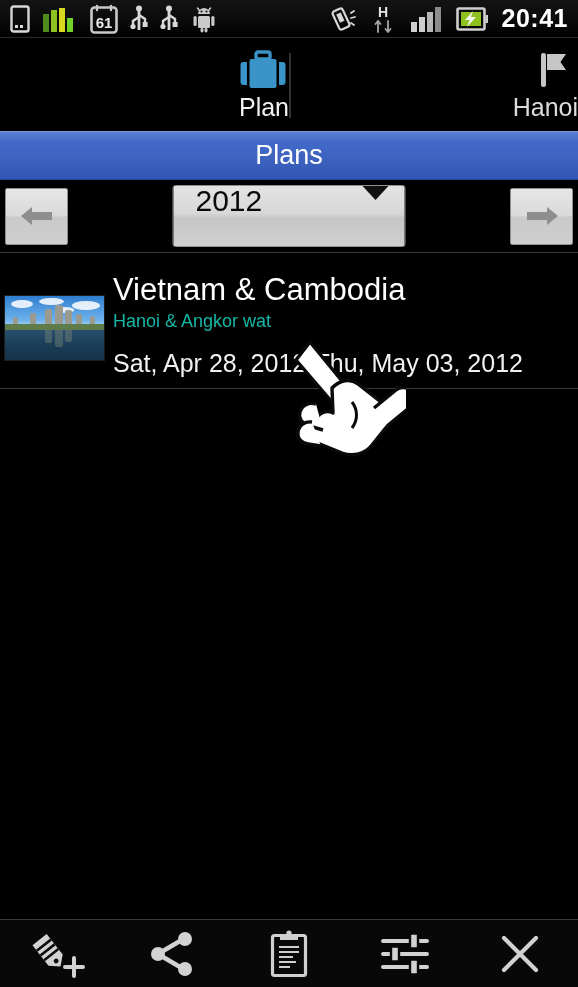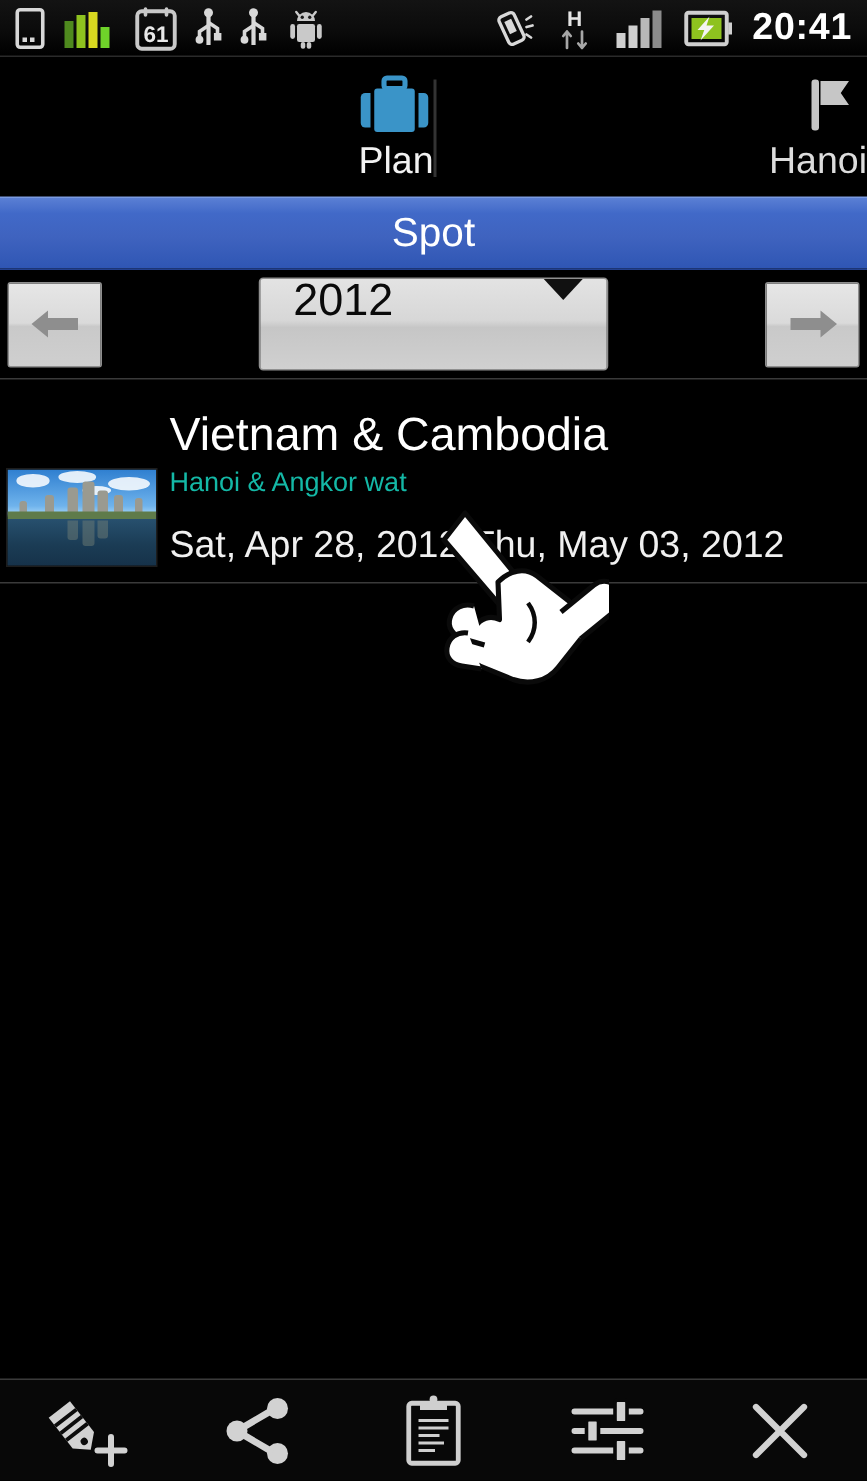--- a/index.html
+++ b/index.html
@@ -84,21 +84,21 @@
     margin-left:auto;
     width:0; height:0;
     border-left:13px solid transparent;
     border-right:13px solid transparent;
     border-top:14px solid #111;
   }
 
   
   .list { width:100%; background:#000; }
   .row {
-    display:flex; align-items:flex-end;
+    display:flex; align-items:center;
     padding:10px 0 10px 0;
     border-bottom:1px solid #3a3a3a;
     min-height:108px;
   }
   .thumb {
     width:101px; height:66px; margin:15px 8px 0 4px;
     border:1px solid #1d1d1d;
     position:relative; overflow:hidden; flex:none;
     background:linear-gradient(to bottom,#2f7fd0 0%,#6fb3ec 38%,#9dd0f5 46%,#2a4c3a 50%,#1a3a5a 100%);
   }
@@ -247,21 +247,21 @@
           <path d="M21 5 L40 5 L34.5 13 L40 21 L21 21 Z" fill="#c6c6c6"></path>
         </svg>
       </div>
       <div class="tab-label dim">Hanoi</div>
     </div>
 
 
   </div>
 
   <div class="titlebar">
-    <span>Spot</span>
+    <span>Plans</span>
   </div>
 
   <div class="yearbar">
 
     <div class="navbtn left">
       <svg width="38" height="28" viewBox="0 0 38 28">
         <path d="M3 14 L14 5 L14 10 L34 10 L34 18 L14 18 L14 23 Z" fill="#8e8e8e"></path>
       </svg>
     </div>
 

